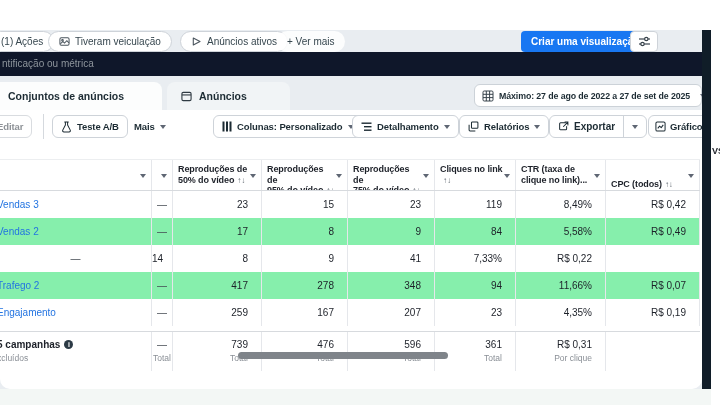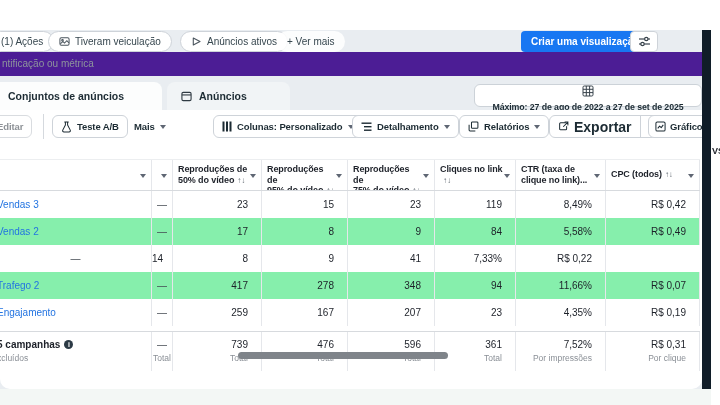--- a/index.html
+++ b/index.html
@@ -9,21 +9,21 @@
     font-family: "Liberation Sans", sans-serif;
     background: #ffffff;
     color: #1d2129;
   }
   
   .panel   { position:absolute; left:0; top:30px; width:702px; height:359px; background:#e9edf1; }
   .card    { position:absolute; left:0; top:110px; width:702px; height:279px; background:#fff; border-radius:0 0 10px 10px; }
   .stripe  { position:absolute; left:702px; top:30px; width:9px; height:359px; background:#101d28; }
   .ghost   { position:absolute; left:711px; top:0; width:9px; height:405px; background:#fff; }
   .bottom-strip { position:absolute; left:0; top:389px; width:711px; height:16px; background:#f3f7f5; }
-  .search-bar { position:absolute; left:0; top:52px; width:702px; height:24px; background:#4c1d95; font-size:10px; color:#8e959c; line-height:24px; padding-left:2px; }
+  .search-bar { position:absolute; left:0; top:52px; width:702px; height:24px; background:#0f172a; font-size:10px; color:#8e959c; line-height:24px; padding-left:2px; }
 
   
   .chip { position:absolute; top:31px; height:21px; display:inline-flex; align-items:center; gap:5px;
           background:#fff; border:1px solid #ced3d9; border-radius:14px; padding:0 10px;
           font-size:10px; color:#37474f; white-space:nowrap; cursor:pointer; }
   .chip.no-border { border:none; background:rgba(255,255,255,.85); }
   .chip svg { flex:0 0 auto; }
   .btn-primary { position:absolute; top:31px; height:21px; display:inline-flex; align-items:center;
           background:#1877f2; color:#fff; font-size:10px; font-weight:700; border:none; border-radius:4px;
           padding:0 10px; white-space:nowrap; cursor:pointer; }
@@ -32,49 +32,49 @@
 
   
   .tab { position:absolute; top:82px; height:28px; display:flex; align-items:center;
          border-radius:8px 8px 0 0; font-size:10.5px; font-weight:700; color:#1c2b33; cursor:pointer; white-space:nowrap; }
   .tab-adsets { left:-24px; width:186px; background:#fcfdfd; padding-left:32px; }
   .tab-ads    { left:167px; width:123px; background:#f1f4f6; padding-left:14px; gap:7px; }
 
   .date-pill { position:absolute; left:474px; top:84px; width:228px; height:23px;
          background:#fff; border:1px solid #ccd2d8; border-radius:6px;
          display:flex; align-items:center; gap:5px; padding:0 7px;
-         font-size:8.8px; font-weight:600; color:#1c2b33; letter-spacing:-0.1px; white-space:nowrap; cursor:pointer;flex-direction:column; }
+         font-size:8.8px; font-weight:600; color:#1c2b33; letter-spacing:-0.1px; white-space:nowrap; cursor:pointer; }
   .date-pill .grow { flex:1; }
 
   
   .tbtn { position:absolute; top:115px; height:23px; display:inline-flex; align-items:center; gap:5px;
           background:#fff; border:1px solid #ced3d9; border-radius:6px; padding:0 8px;
           font-size:9.5px; font-weight:600; color:#1c2b33; letter-spacing:-0.1px; white-space:nowrap; cursor:pointer; }
   .tbtn.plain { border:none; background:transparent; }
   .tbtn.disabled { color:#8d9196; border-color:#d9dce0; }
   .tb-divider { position:absolute; left:43px; top:114px; width:1px; height:25px; background:#d5d9de; }
   .split { position:absolute; top:115px; height:23px; display:inline-flex; align-items:stretch;
            background:#fff; border:1px solid #ced3d9; border-radius:6px; overflow:hidden; cursor:pointer; }
   .split .seg { display:inline-flex; align-items:center; gap:5px; padding:0 8px;
-           font-size:14px; font-weight:600; color:#1c2b33; }
+           font-size:10px; font-weight:600; color:#1c2b33; }
   .split .seg.caret-seg { border-left:1px solid #ced3d9; padding:0 8px; }
 
   
   .caret { width:0; height:0; border-left:3.5px solid transparent; border-right:3.5px solid transparent;
            border-top:4px solid #5f6673; display:inline-block; }
   .sort  { font-size:8px; color:#626a73; font-weight:400; margin-left:3px; }
 
   
   .tbl { position:absolute; left:0; top:140px; width:700px;margin-top:19px; }
   .tr  { display:grid; grid-template-columns:152px 21px 89px 86px 87px 81px 90px 94px; }
   .td, .th { border-right:1px solid #e5e7eb; position:relative; overflow:hidden; }
   .tr.thead { height:32px; border-top:1px solid #eceef0; border-bottom:1px solid #d7dade; }
   .th { font-size:9px; font-weight:700; letter-spacing:-0.1px; color:#1d2129; padding:4px 12px 0 5px; line-height:10.5px; }
   .th .fcaret { position:absolute; right:5px; top:14px; }
-  .th.center { display:flex; align-items:center; padding-top:0; }
+  .th.center { display:flex; align-items:flex-end; padding-top:0; }
   .tr.row { height:27px; background:#fff; }
   .tr.row.alt { background:#86efac; }
   .td { font-size:10px; line-height:27px; text-align:right; padding-right:13px; color:#1d2129; white-space:nowrap; }
   .td.name { text-align:left; padding:0; color:#2374e1; cursor:pointer; }
   .td.name span { margin-left:-3px; }
   .td.dash { text-align:center; padding:0; color:#444b52; }
   .spacer { height:5px; }
   .tr.totals { height:40px; border-top:1px solid #d7dade; background:#fff; }
   .tr.totals .td { line-height:13px; padding-top:6px; }
   .tr.totals .sub { display:block; font-size:8.5px; color:#8a8f96; font-weight:400; margin-top:1px; }
@@ -321,21 +321,20 @@
       <div class="td">R$ 0,19</div>
     </div>
     <div class="spacer"></div>
     <div class="tr totals">
       <div class="td name"><span>5 campanhas</span><i class="info-dot">i</i><span class="sub">xcluídos</span></div>
       <div class="td dash">—<span class="sub">Total</span></div>
       <div class="td">739<span class="sub">Total</span></div>
       <div class="td">476<span class="sub">Total</span></div>
       <div class="td">596<span class="sub">Total</span></div>
       <div class="td">361<span class="sub">Total</span></div>
-      <div class="td">7,52%<span class="sub">Por impressões</span></div>
       <div class="td">R$ 0,31<span class="sub">Por clique</span></div>
     </div>
   </div>
 
 <div class="scroll-thumb"></div>
 
 <div class="stripe"></div>
 <div class="ghost"></div>
 <div class="vs-label">VS</div>
 <div class="bottom-strip"></div>

